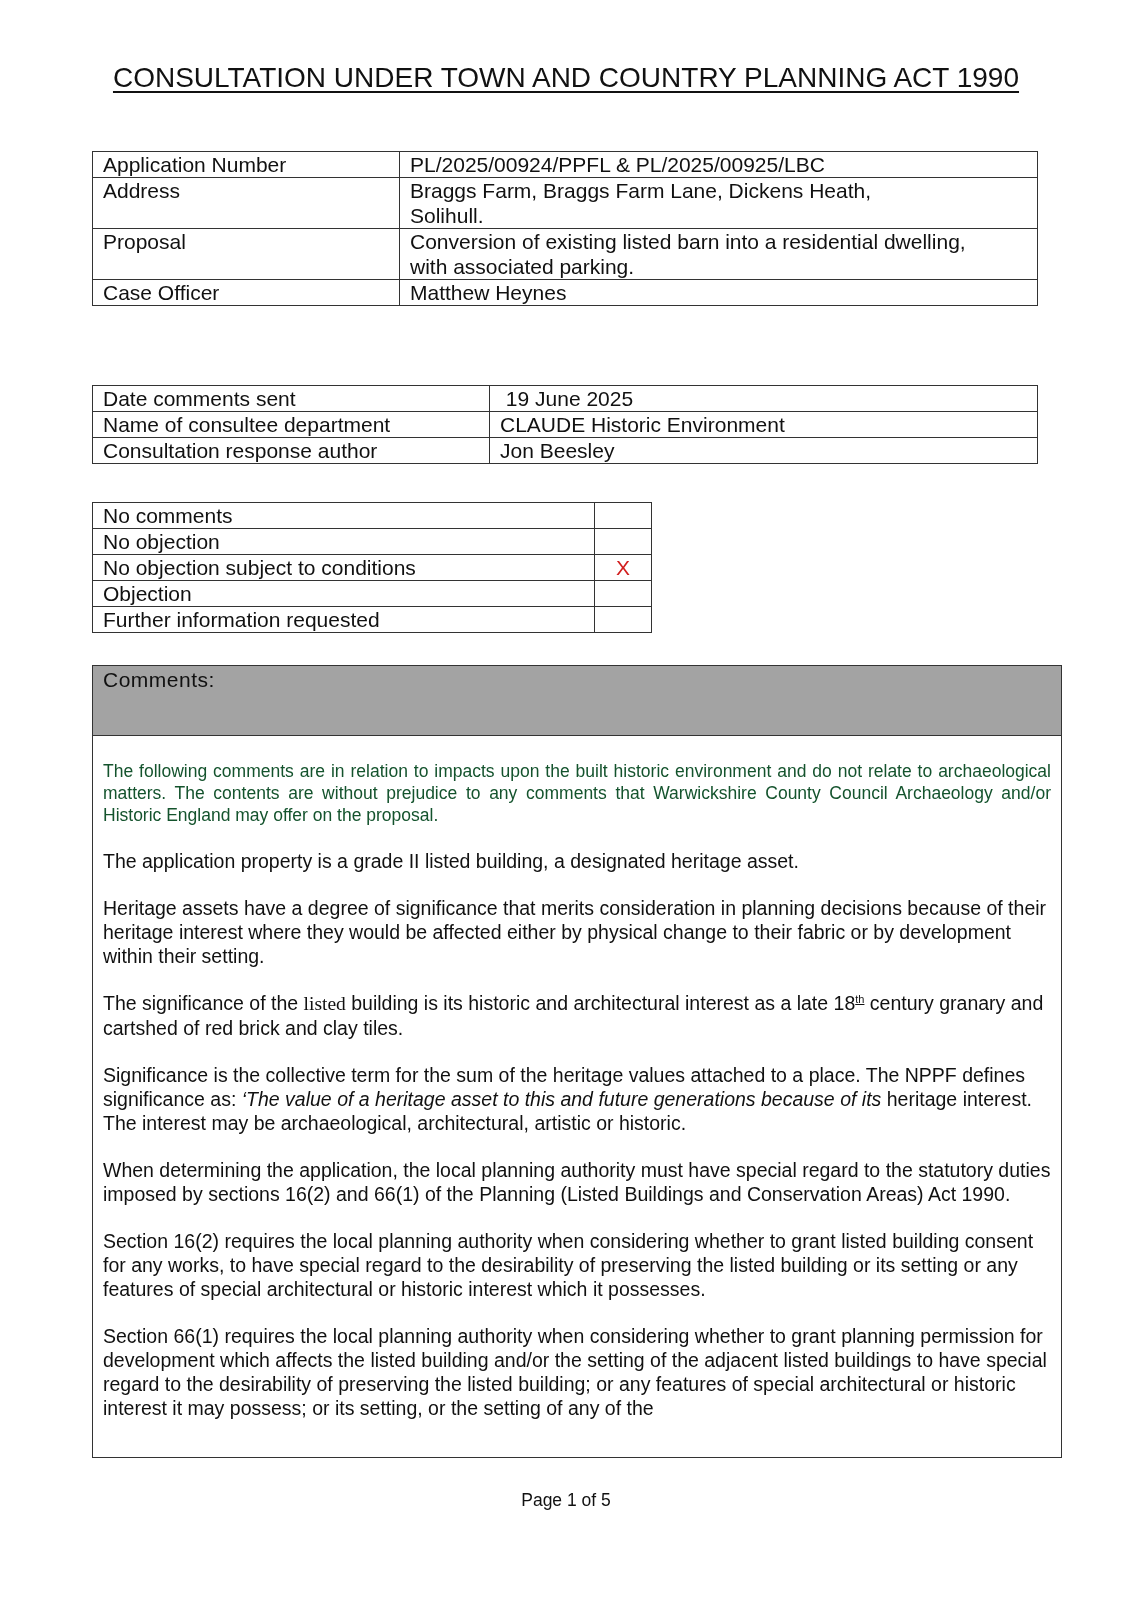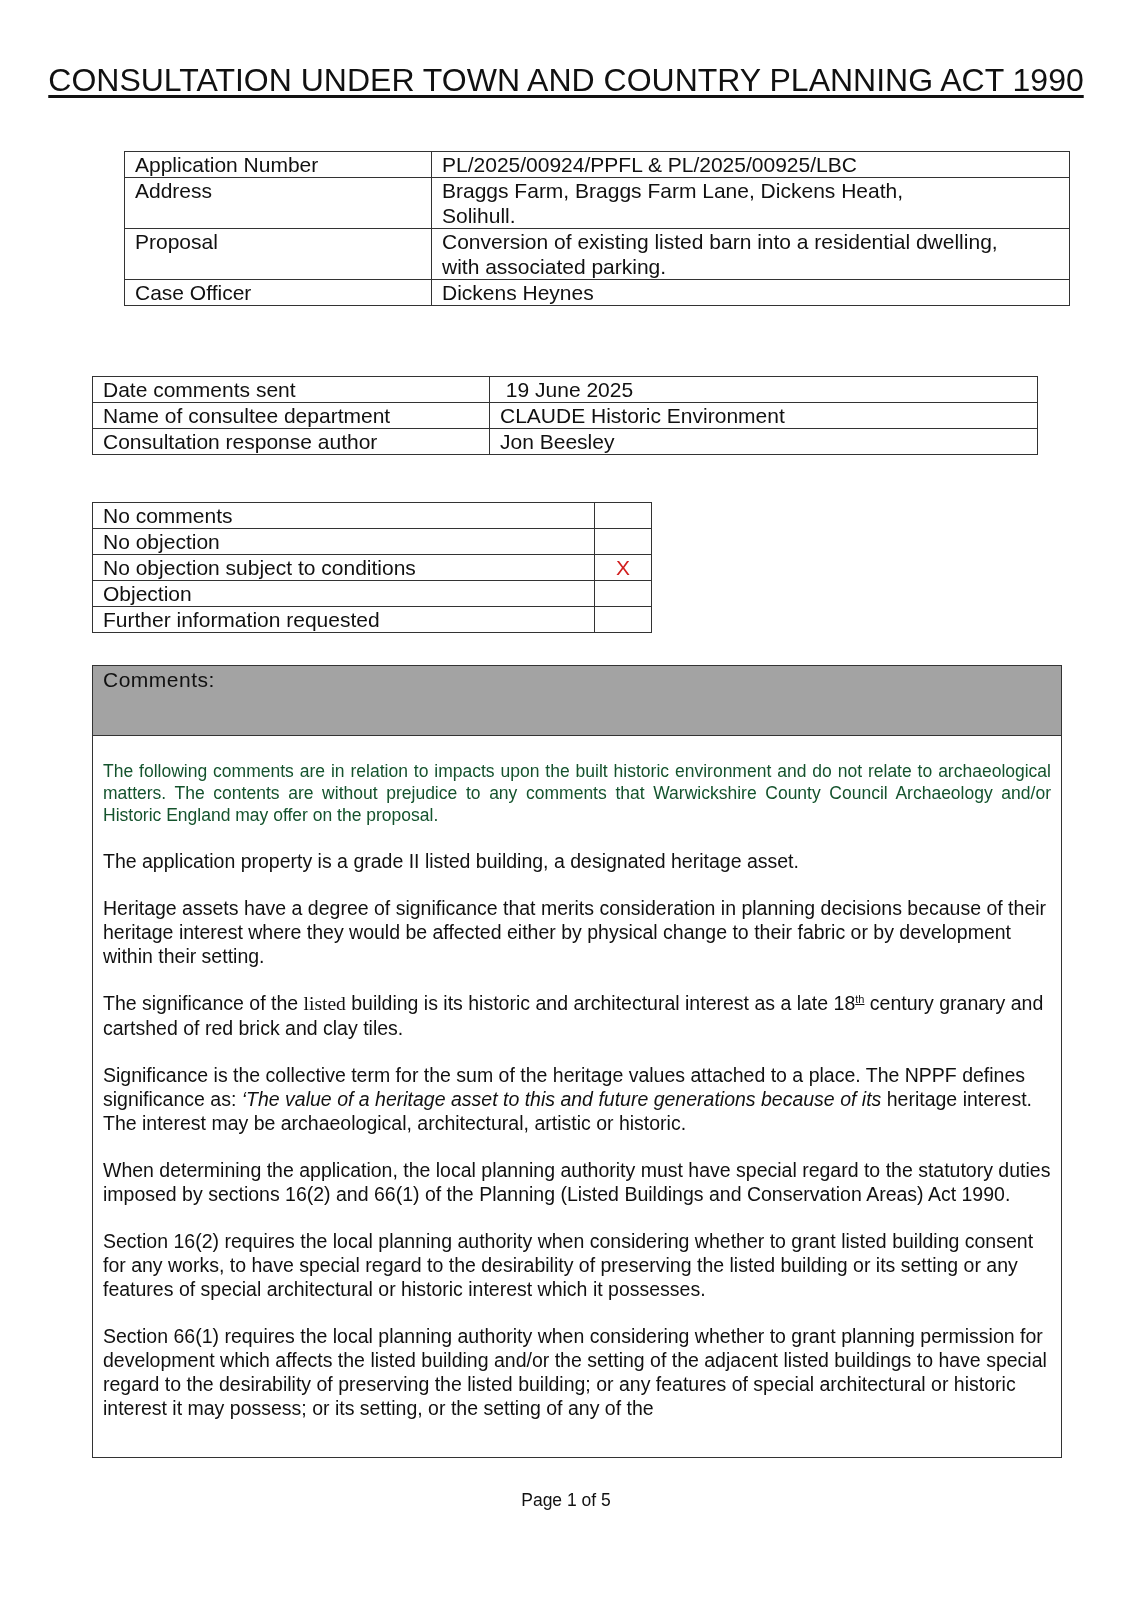--- a/index.html
+++ b/index.html
@@ -1,23 +1,23 @@
 <!DOCTYPE html>
 <html><head>
 <meta charset="utf-8">
 <style>
   html, body { margin: 0; padding: 0; background: #ffffff; }
   body { width: 1132px; height: 1600px; position: relative; font-family: "Liberation Sans", sans-serif; color: #111; overflow: hidden; }
-  .title { position: absolute; left: 0; width: 1132px; top: 62px; text-align: center; font-size: 32px; }
+  .title { position: absolute; left: 0; width: 1132px; top: 62px; text-align: center; font-size: 28px; }
   .title span { text-decoration: underline; text-underline-offset: 4px; }
   table { border-collapse: collapse; position: absolute; font-size: 21px; }
   td { border: 1.5px solid #333; padding: 0 10px; vertical-align: top; line-height: 25px; }
-  .t1 { left: 92px; top: 151px; width: 946px; margin-left: 32px; }
+  .t1 { left: 92px; top: 151px; width: 946px; }
   .t1 td.k { width: 286px; }
-  .t2 { left: 92px; top: 376px; width: 946px; }
+  .t2 { left: 92px; top: 385px; width: 946px; }
   .t2 td.k { width: 376px; }
   .t3 { left: 92px; top: 502px; width: 560px; font-size: 21px; }
   .t3 td.k { width: 480px; }
   .t3 td.x { width: 36px; color: #d21f1f; text-align: center; }
   .comments { position: absolute; left: 92px; top: 665px; width: 968px; height: 791px; border: 1.5px solid #333; }
   .chead { background: #a3a3a3; height: 70px; border-bottom: 1.5px solid #333; padding: 2px 10px; box-sizing: border-box; }
   .chead .h { font-size: 21px; line-height: 24px; letter-spacing: 0.5px; }
   .chead .s { font-size: 16.5px; line-height: 22px; }
   .cbody { padding: 24px 10px 0 10px; font-size: 19.5px; line-height: 24px; }
   .cbody p { margin: 0 0 23px 0; }
@@ -40,21 +40,21 @@
   <tr>
         <td class="k">Address</td>
         <td style="padding-right:90px">Braggs Farm, Braggs Farm Lane, Dickens Heath, Solihull.</td>
       </tr>
   <tr>
         <td class="k">Proposal</td>
         <td style="padding-right:60px">Conversion of existing listed barn into a residential dwelling, with associated parking.</td>
       </tr>
   <tr>
         <td class="k">Case Officer</td>
-        <td>Dickens Heynes</td>
+        <td>Matthew Heynes</td>
       </tr>
 </tbody>
   </table>
 
 <table class="t2">
   <tbody>
       <tr>
         <td class="k">Date comments sent</td>
         <td>&nbsp;<span>19 June 2025</span></td>
       </tr>

